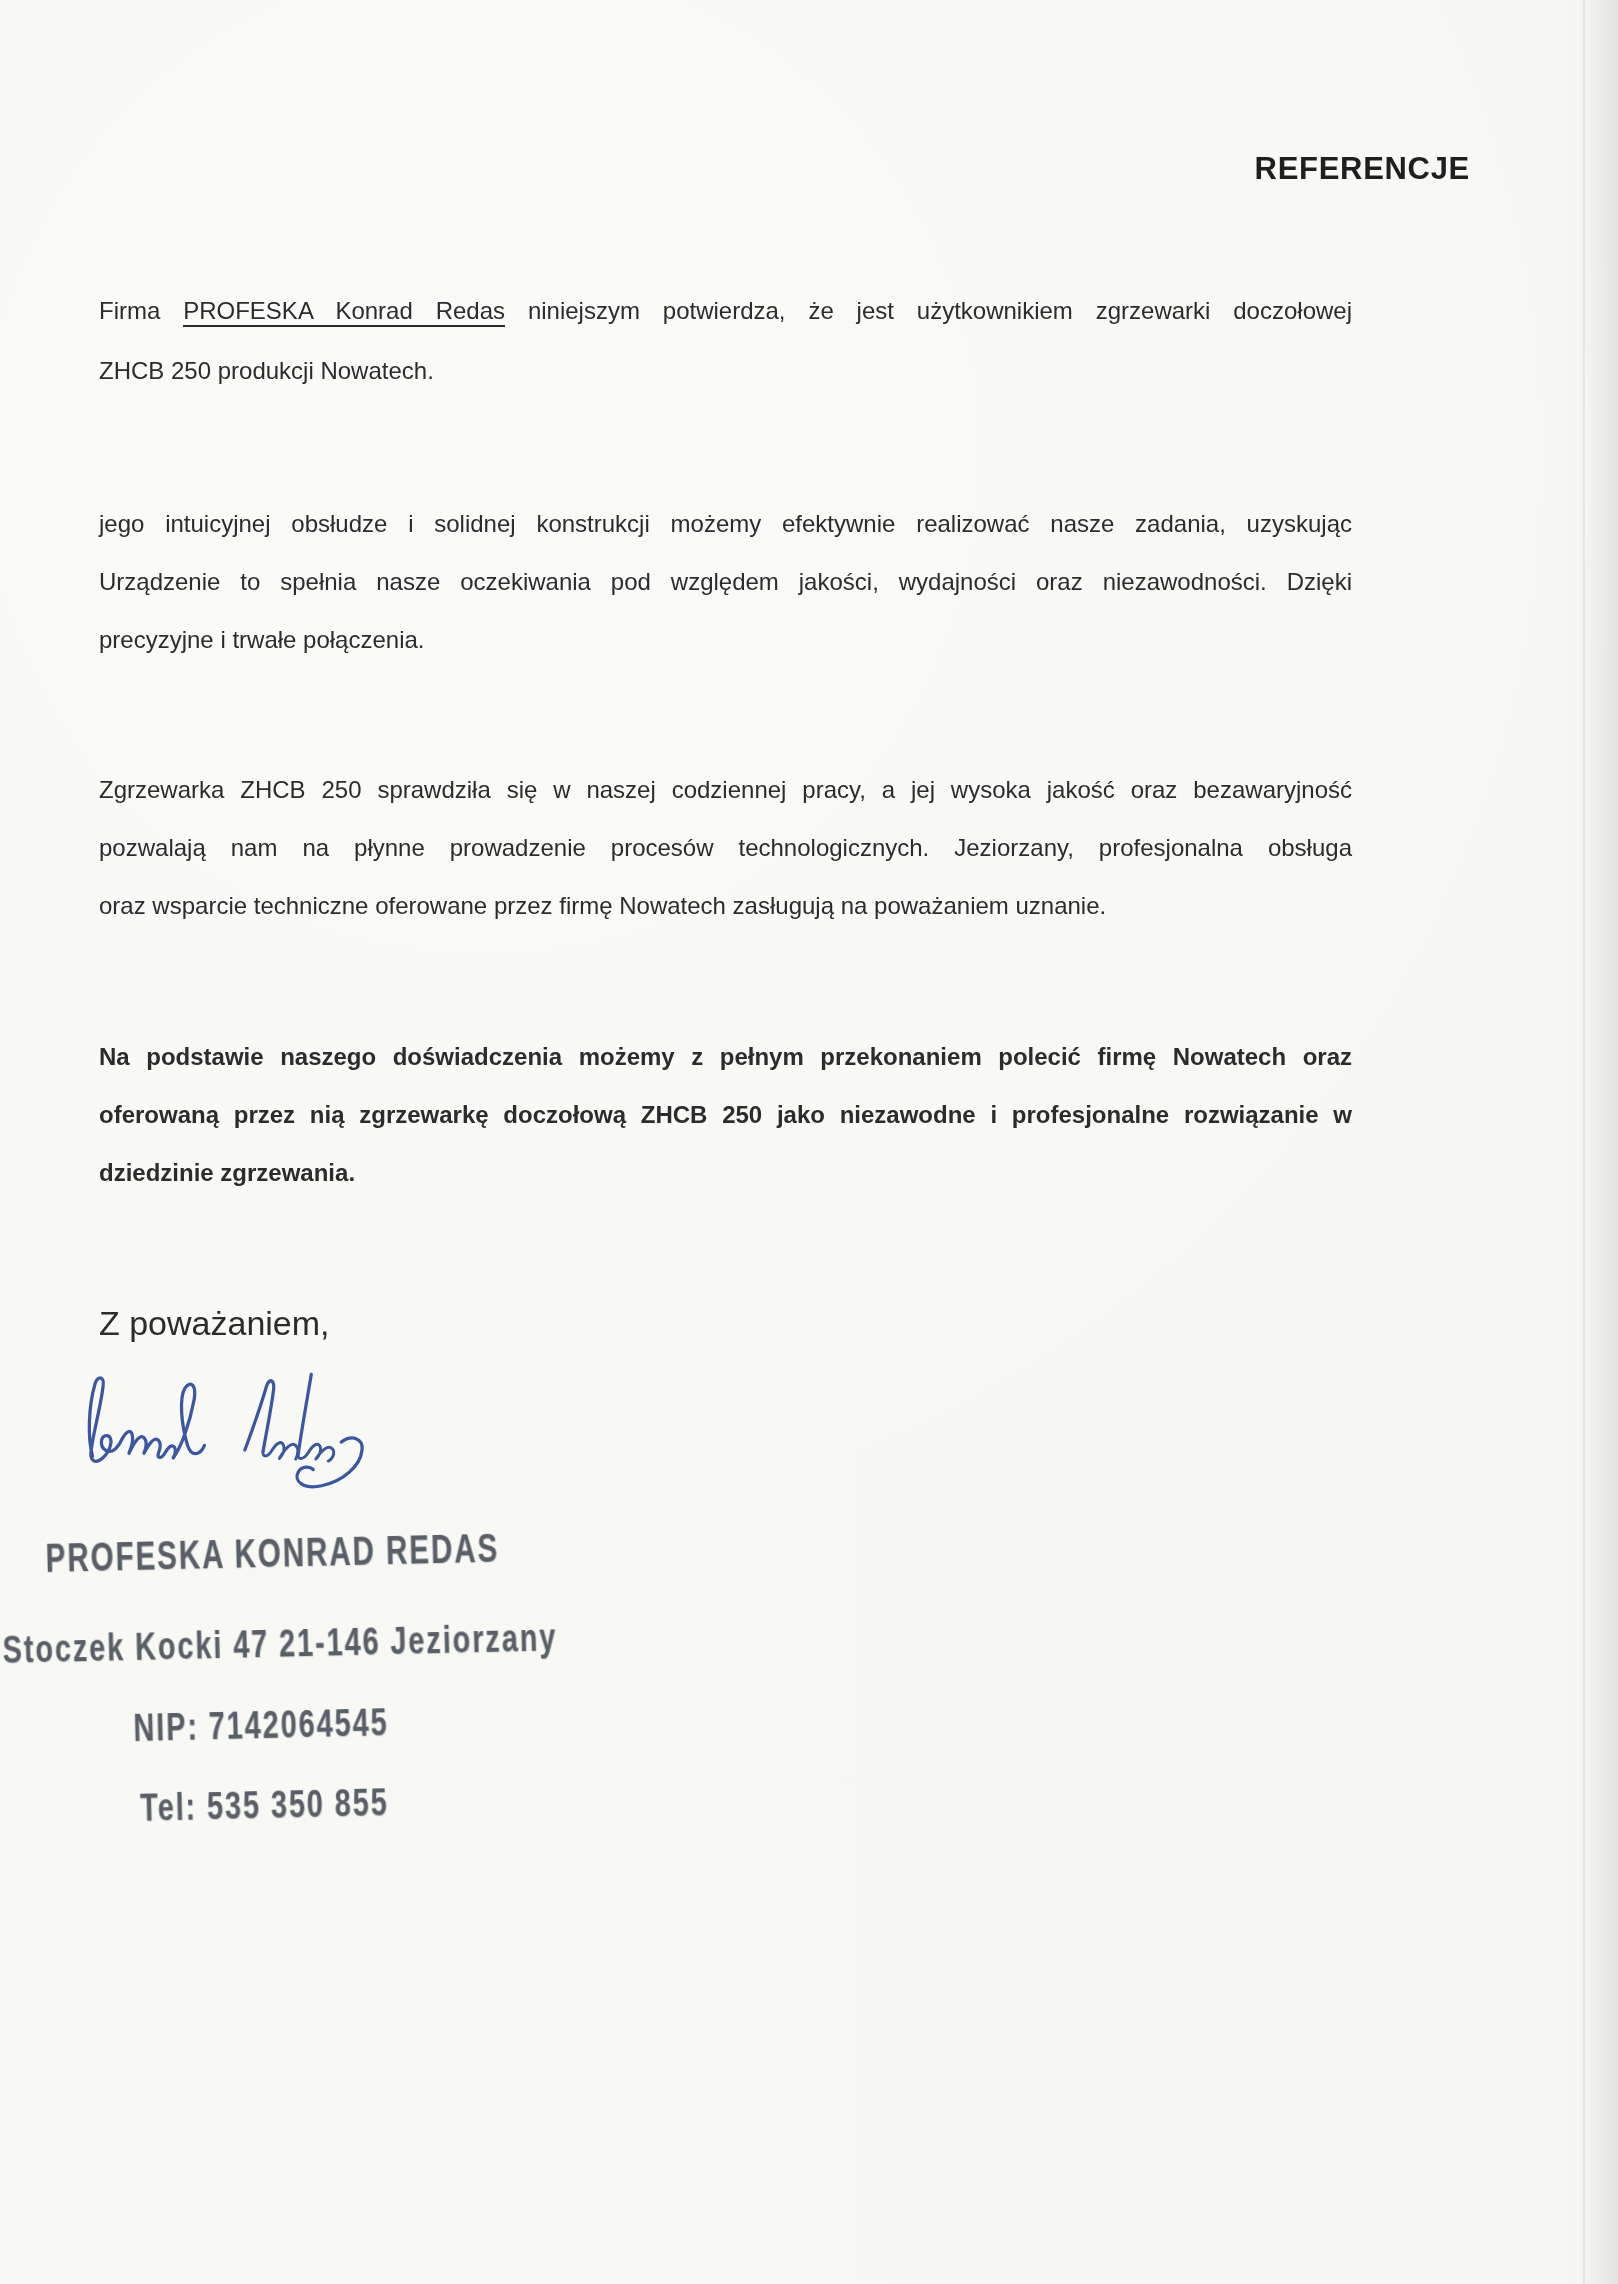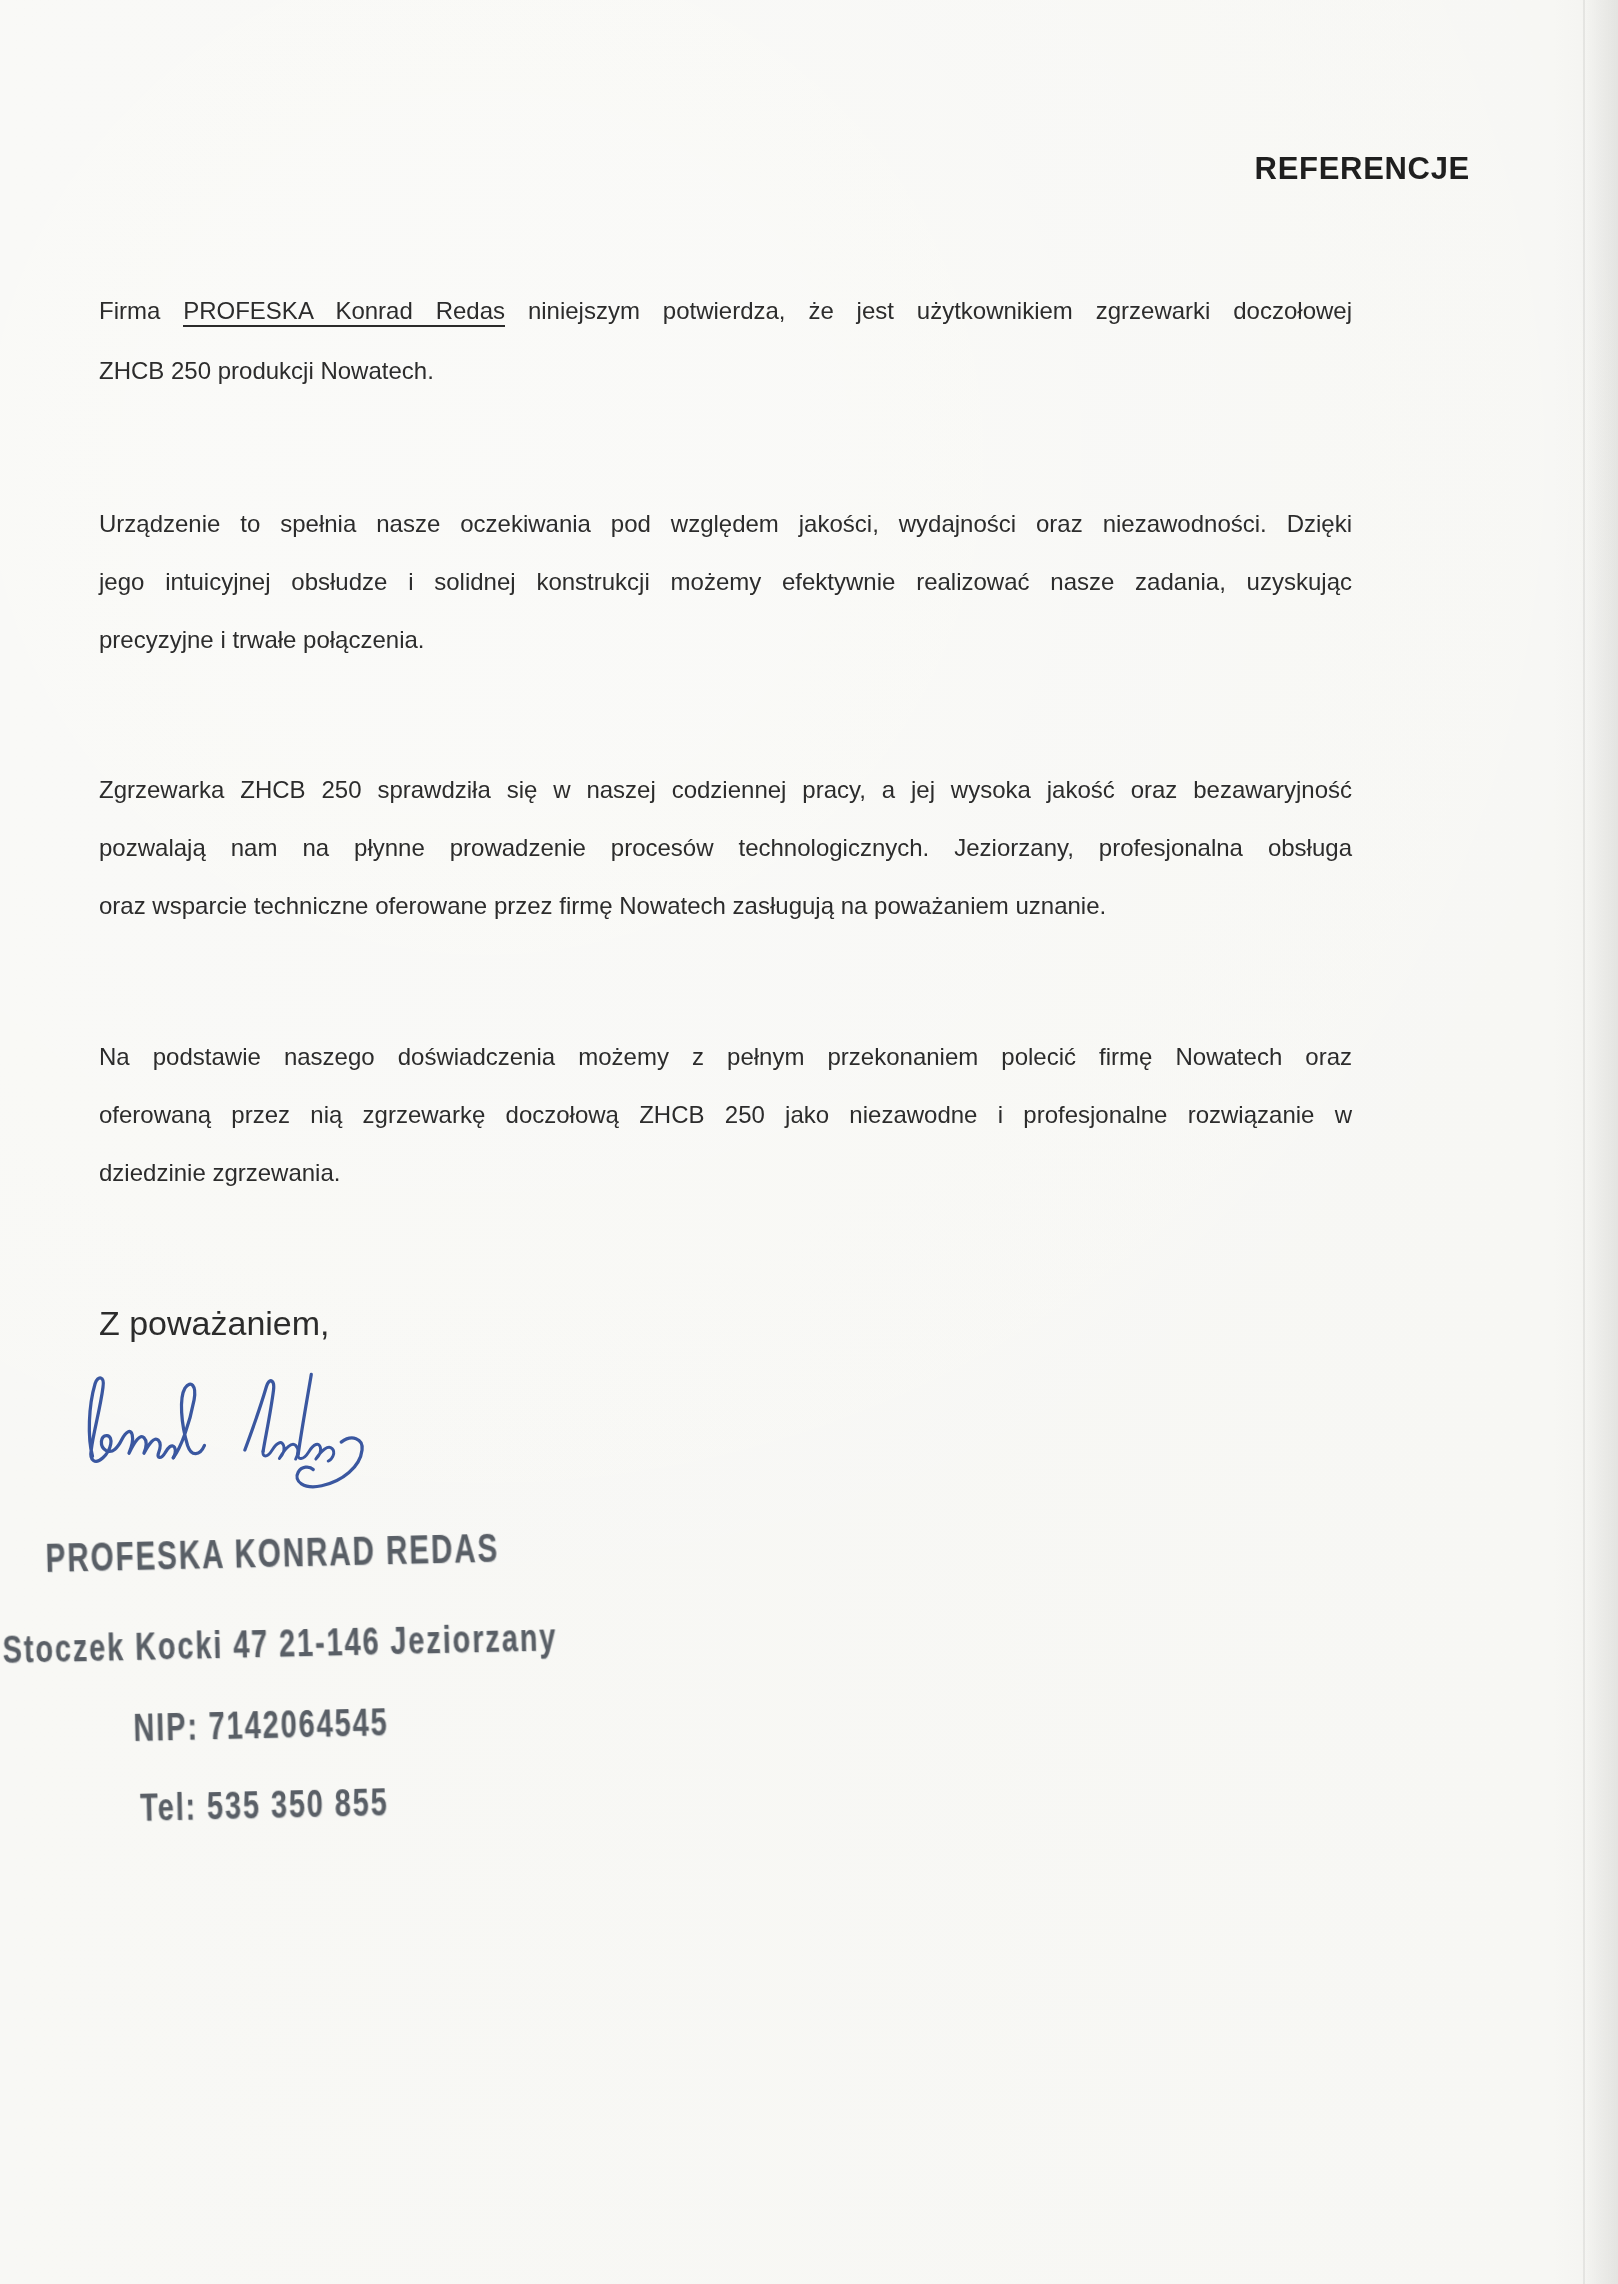--- a/index.html
+++ b/index.html
@@ -23,21 +23,21 @@
     position:absolute;top:151px;left:0;width:1470px;margin:0;
     text-align:right;font-size:31px;font-weight:700;letter-spacing:0.7px;color:#1f1f1f;
   }
 
   .para{position:absolute;left:99px;width:1253px;font-size:24px;color:#2c2c2c;}
   .para .line{text-align:justify;}
   .line.jl{text-align-last:justify;}
   .p1{top:281px;line-height:60px;}
   .p2{top:495px;line-height:58px;}
   .p3{top:761px;line-height:58px;}
-  .p4{top:1028px;line-height:58px;}
+  .p4{top:1028px;line-height:58px;font-weight:bold;}
   .u{border-bottom:2.6px solid #2b2b2b;padding-bottom:1.3px;}
 
   .closing{position:absolute;left:99px;top:1304px;font-size:34px;line-height:39px;color:#2c2c2c;}
 
   .signature{position:absolute;left:73px;top:1351px;width:319px;height:153px;}
   .signature path{fill:none;stroke:#3a57a0;stroke-linecap:round;stroke-linejoin:round;}
 
   .stamp{
     position:absolute;inset:0;color:#4e545b;
     transform:rotate(-1.3deg);transform-origin:261px 1662px;
@@ -60,22 +60,22 @@
 <div class="page">
 
   <h1 class="title">REFERENCJE</h1>
 
   <div class="para p1">
     <div class="line jl"><span>Firma </span><span class="u">PROFESKA Konrad Redas</span><span> niniejszym potwierdza, że jest użytkownikiem zgrzewarki doczołowej</span></div>
     <div class="line">ZHCB 250 produkcji Nowatech.</div>
   </div>
 
   <div class="para p2">
+    <div class="line jl">jego intuicyjnej obsłudze i solidnej konstrukcji możemy efektywnie realizować nasze zadania, uzyskując</div>
     <div class="line jl">Urządzenie to spełnia nasze oczekiwania pod względem jakości, wydajności oraz niezawodności. Dzięki</div>
-    <div class="line jl">jego intuicyjnej obsłudze i solidnej konstrukcji możemy efektywnie realizować nasze zadania, uzyskując</div>
     <div class="line">precyzyjne i trwałe połączenia.</div>
   </div>
 
   <div class="para p3">
     <div class="line jl">Zgrzewarka ZHCB 250 sprawdziła się w naszej codziennej pracy, a jej wysoka jakość oraz bezawaryjność</div>
     <div class="line jl">pozwalają nam na płynne prowadzenie procesów technologicznych. Jeziorzany, profesjonalna obsługa</div>
     <div class="line">oraz wsparcie techniczne oferowane przez firmę Nowatech zasługują na poważaniem uznanie.</div>
   </div>
 
   <div class="para p4">

